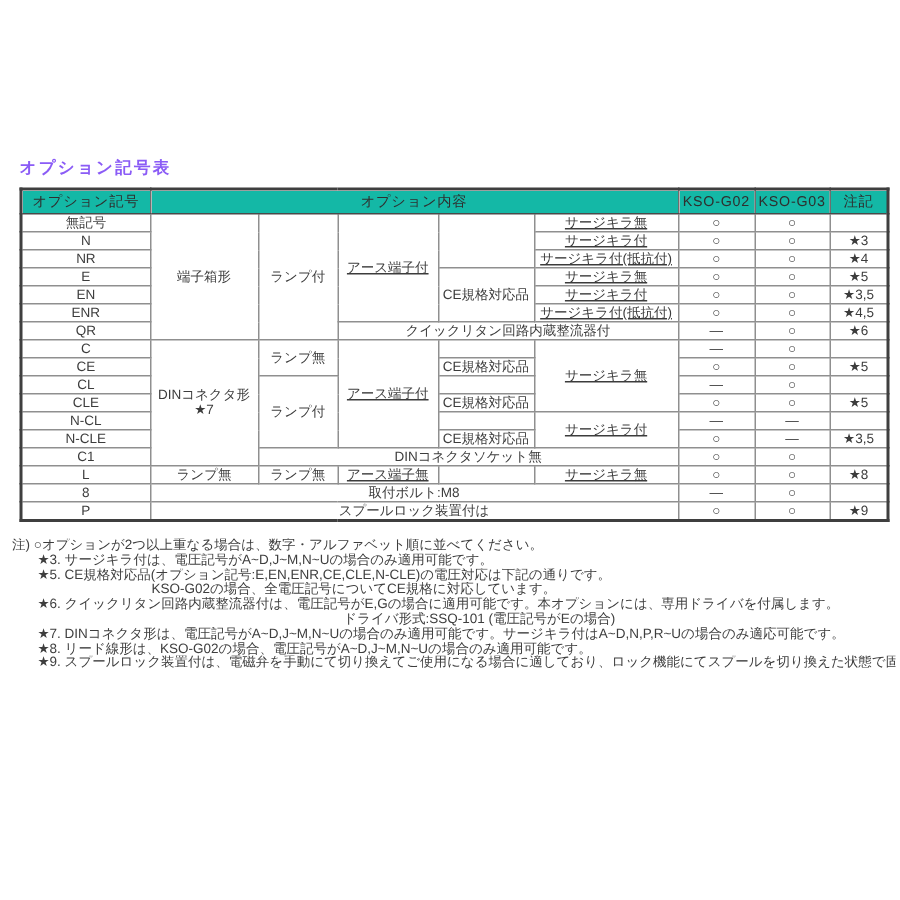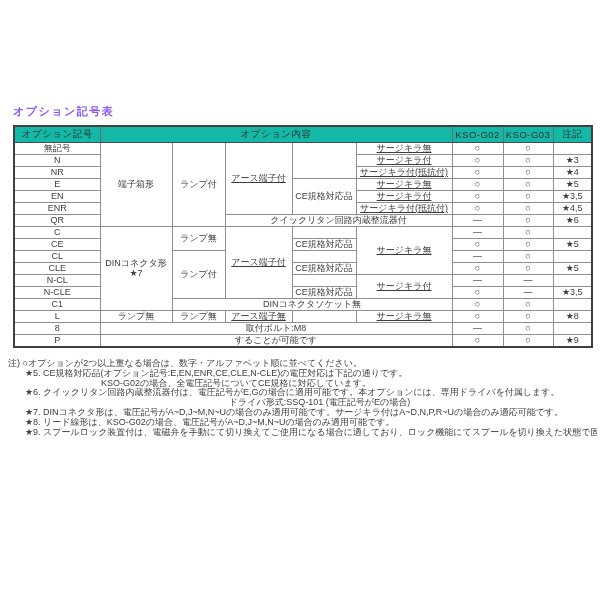--- a/index.html
+++ b/index.html
@@ -187,30 +187,31 @@
         </tr>
         <tr>
           <td>8</td>
           <td colspan="5">取付ボルト:M8</td>
           <td class="dash">―</td>
           <td class="circle">○</td>
           <td class="r"></td>
         </tr>
         <tr>
           <td>P</td>
-          <td colspan="5">することが可能です</td>
+          <td colspan="5">スプールロック装置付は</td>
           <td class="circle">○</td>
           <td class="circle">○</td>
           <td class="r star">★9</td>
         </tr>
       </tbody>
   </table>
 
   <div class="notes">
       <div class="note-line" style="padding-left: 0px;">注) ○オプションが2つ以上重なる場合は、数字・アルファベット順に並べてください。</div>
+      <div class="note-line" style="padding-left: 17px;">★3. サージキラ付は、電圧記号がA~D,J~M,N~Uの場合のみ適用可能です。</div>
       <div class="note-line" style="padding-left: 17px;">★5. CE規格対応品(オプション記号:E,EN,ENR,CE,CLE,N-CLE)の電圧対応は下記の通りです。</div>
       <div class="note-line" style="padding-left: 93px;">KSO-G02の場合、全電圧記号についてCE規格に対応しています。</div>
       <div class="note-line" style="padding-left: 17px;">★6. クイックリタン回路内蔵整流器付は、電圧記号がE,Gの場合に適用可能です。本オプションには、専用ドライバを付属します。</div>
       <div class="note-line" style="padding-left: 34px; text-align: center;">ドライバ形式:SSQ-101 (電圧記号がEの場合)</div>
       <div class="note-line" style="padding-left: 17px;">★7. DINコネクタ形は、電圧記号がA~D,J~M,N~Uの場合のみ適用可能です。サージキラ付はA~D,N,P,R~Uの場合のみ適応可能です。</div>
       <div class="note-line" style="padding-left: 17px;">★8. リード線形は、KSO-G02の場合、電圧記号がA~D,J~M,N~Uの場合のみ適用可能です。</div>
       <div class="note-line" style="padding-left: 17px;">★9. スプールロック装置付は、電磁弁を手動にて切り換えてご使用になる場合に適しており、ロック機能にてスプールを切り換えた状態で固定</div>
     </div>
 </div>
 

